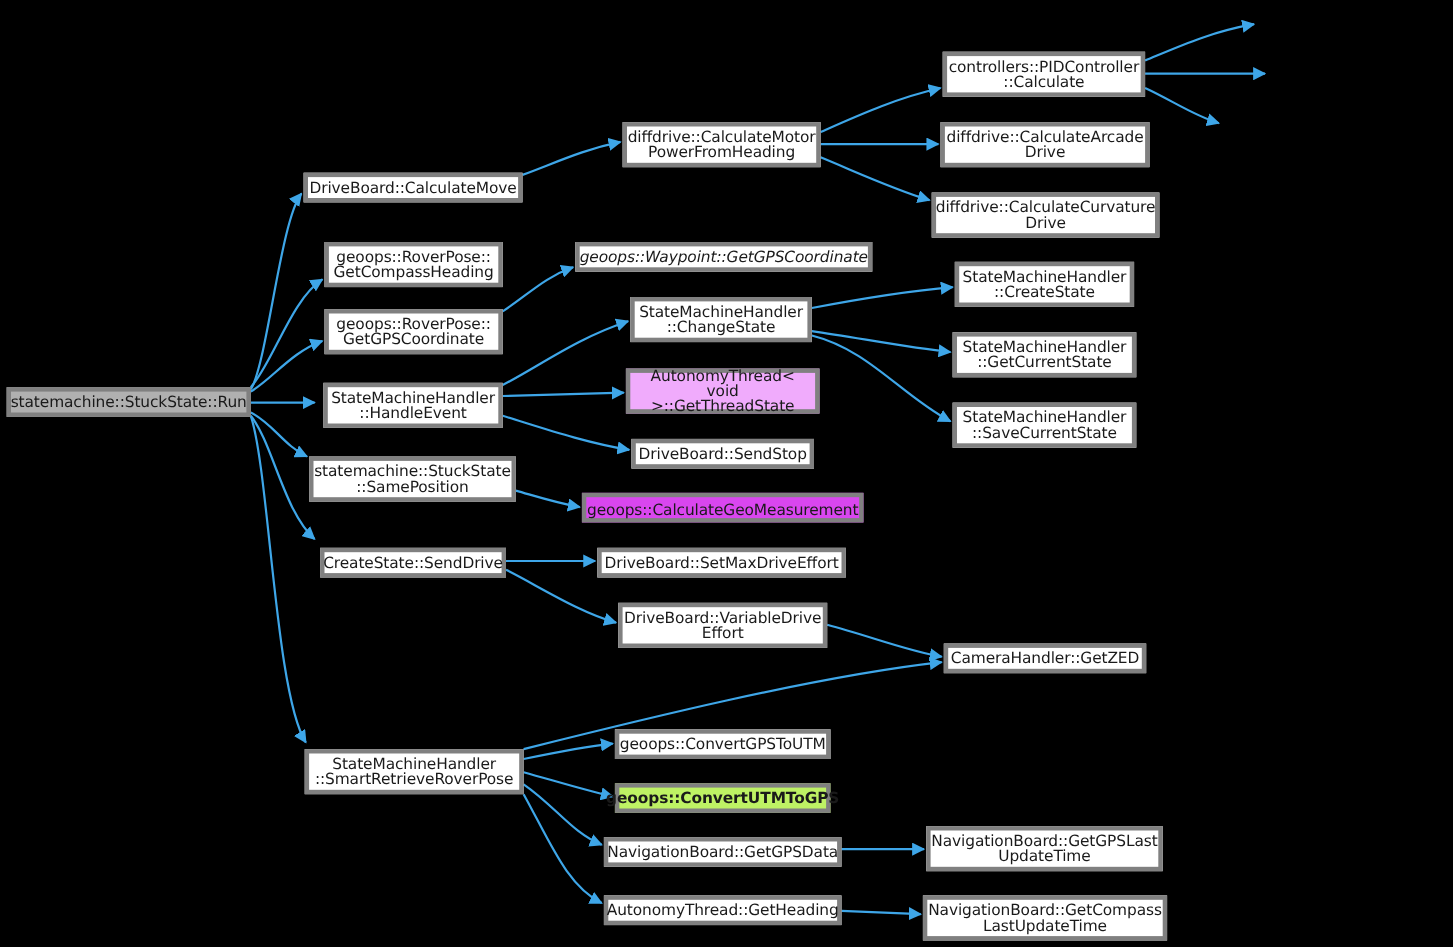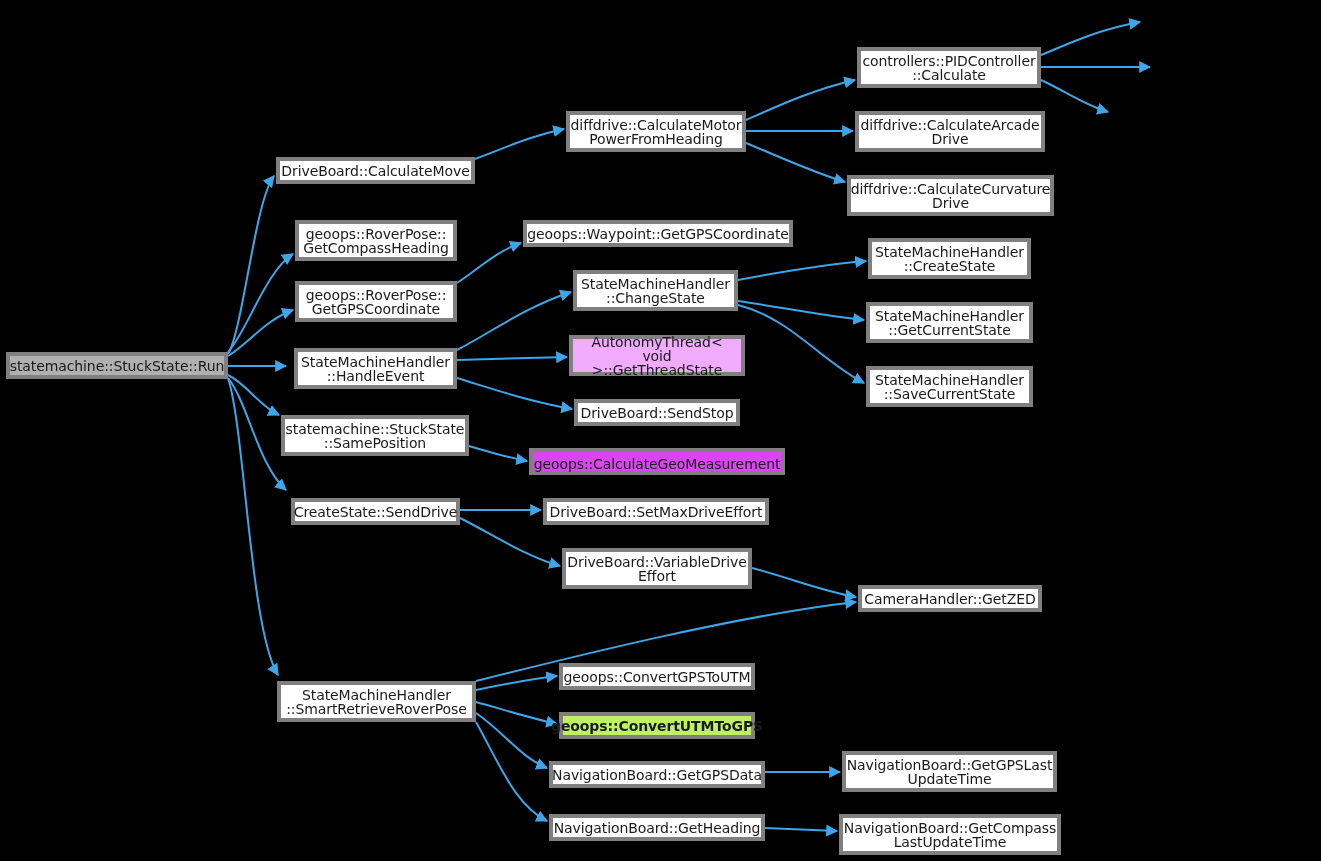--- a/index.html
+++ b/index.html
@@ -100,34 +100,34 @@
 GetGPSCoordinate</span></div>
       <div class="node" style="left: 294px; top: 348px; width: 163px; height: 41px; background: rgb(255, 255, 255); border-color: rgb(128, 128, 128); color: rgb(26, 26, 26);"><span>StateMachineHandler
 ::HandleEvent</span></div>
       <div class="node" style="left: 281px; top: 415px; width: 188px; height: 41px; background: rgb(255, 255, 255); border-color: rgb(128, 128, 128); color: rgb(26, 26, 26);"><span>statemachine::StuckState
 ::SamePosition</span></div>
       <div class="node" style="left: 291px; top: 498px; width: 169px; height: 27px; background: rgb(255, 255, 255); border-color: rgb(128, 128, 128); color: rgb(26, 26, 26);"><span>CreateState::SendDrive</span></div>
       <div class="node" style="left: 277px; top: 681px; width: 199px; height: 41px; background: rgb(255, 255, 255); border-color: rgb(128, 128, 128); color: rgb(26, 26, 26);"><span>StateMachineHandler
 ::SmartRetrieveRoverPose</span></div>
       <div class="node" style="left: 566px; top: 111px; width: 180px; height: 41px; background: rgb(255, 255, 255); border-color: rgb(128, 128, 128); color: rgb(26, 26, 26);"><span>diffdrive::CalculateMotor
 PowerFromHeading</span></div>
-      <div class="node" style="left: 523px; top: 220px; width: 270px; height: 27px; background: rgb(255, 255, 255); border-color: rgb(128, 128, 128); color: rgb(26, 26, 26);"><span>geoops::Waypoint::GetGPSCoordinate</span></div>
+      <div class="node" style="left: 523px; top: 220px; width: 270px; height: 27px; background: rgb(255, 255, 255); border-color: rgb(128, 128, 128); color: rgb(26, 26, 26); font-style: italic;"><span>geoops::Waypoint::GetGPSCoordinate</span></div>
       <div class="node" style="left: 573px; top: 270px; width: 165px; height: 41px; background: rgb(255, 255, 255); border-color: rgb(128, 128, 128); color: rgb(26, 26, 26);"><span>StateMachineHandler
 ::ChangeState</span></div>
       <div class="node" style="left: 569px; top: 335px; width: 176px; height: 41px; background: #f0abfc; border-color: rgb(128, 128, 128); color: rgb(26, 26, 26);"><span>AutonomyThread&lt; void
 &gt;::GetThreadState</span></div>
       <div class="node" style="left: 574px; top: 399px; width: 166px; height: 27px; background: rgb(255, 255, 255); border-color: rgb(128, 128, 128); color: rgb(26, 26, 26);"><span>DriveBoard::SendStop</span></div>
       <div class="node" style="left: 529px; top: 448px; width: 256px; height: 27px; background: #d946ef; border-color: rgb(128, 128, 128); color: rgb(26, 26, 26); align-items: flex-end;"><span>geoops::CalculateGeoMeasurement</span></div>
       <div class="node" style="left: 543px; top: 498px; width: 226px; height: 27px; background: rgb(255, 255, 255); border-color: rgb(128, 128, 128); color: rgb(26, 26, 26);"><span>DriveBoard::SetMaxDriveEffort</span></div>
       <div class="node" style="left: 562px; top: 548px; width: 190px; height: 41px; background: rgb(255, 255, 255); border-color: rgb(128, 128, 128); color: rgb(26, 26, 26);"><span>DriveBoard::VariableDrive
 Effort</span></div>
       <div class="node" style="left: 559px; top: 663px; width: 196px; height: 27px; background: rgb(255, 255, 255); border-color: rgb(128, 128, 128); color: rgb(26, 26, 26);"><span>geoops::ConvertGPSToUTM</span></div>
       <div class="node" style="left: 559px; top: 712px; width: 196px; height: 27px; background: #bef264; border-color: rgb(128, 128, 128); color: rgb(26, 26, 26); font-weight: bold;"><span>geoops::ConvertUTMToGPS</span></div>
       <div class="node" style="left: 549px; top: 761px; width: 216px; height: 27px; background: rgb(255, 255, 255); border-color: rgb(128, 128, 128); color: rgb(26, 26, 26);"><span>NavigationBoard::GetGPSData</span></div>
-      <div class="node" style="left: 549px; top: 814px; width: 216px; height: 27px; background: rgb(255, 255, 255); border-color: rgb(128, 128, 128); color: rgb(26, 26, 26);"><span>NavigationBoard::GetHeading</span></div>
+      <div class="node" style="left: 549px; top: 814px; width: 216px; height: 27px; background: rgb(255, 255, 255); border-color: rgb(128, 128, 128); color: rgb(26, 26, 26);"><span>AutonomyThread::GetHeading</span></div>
       <div class="node" style="left: 857px; top: 47px; width: 184px; height: 41px; background: rgb(255, 255, 255); border-color: rgb(128, 128, 128); color: rgb(26, 26, 26);"><span>controllers::PIDController
 ::Calculate</span></div>
       <div class="node" style="left: 855px; top: 111px; width: 190px; height: 41px; background: rgb(255, 255, 255); border-color: rgb(128, 128, 128); color: rgb(26, 26, 26);"><span>diffdrive::CalculateArcade
 Drive</span></div>
       <div class="node" style="left: 847px; top: 175px; width: 207px; height: 41px; background: rgb(255, 255, 255); border-color: rgb(128, 128, 128); color: rgb(26, 26, 26);"><span>diffdrive::CalculateCurvature
 Drive</span></div>
       <div class="node" style="left: 868px; top: 238px; width: 163px; height: 41px; background: rgb(255, 255, 255); border-color: rgb(128, 128, 128); color: rgb(26, 26, 26);"><span>StateMachineHandler
 ::CreateState</span></div>
       <div class="node" style="left: 866px; top: 302px; width: 167px; height: 41px; background: rgb(255, 255, 255); border-color: rgb(128, 128, 128); color: rgb(26, 26, 26);"><span>StateMachineHandler
 ::GetCurrentState</span></div>

